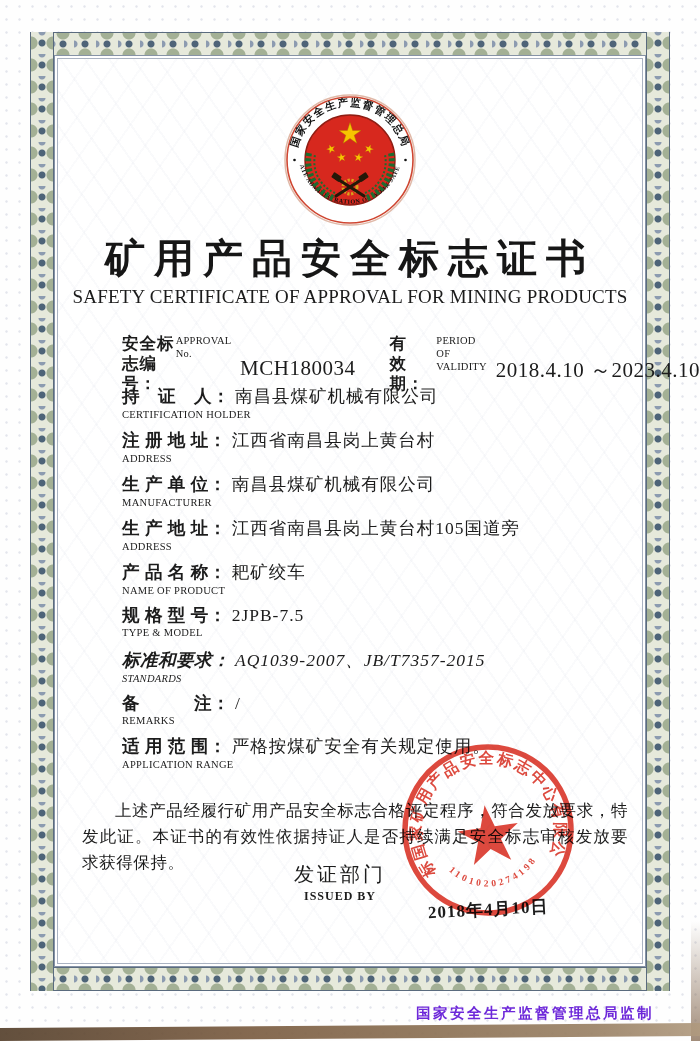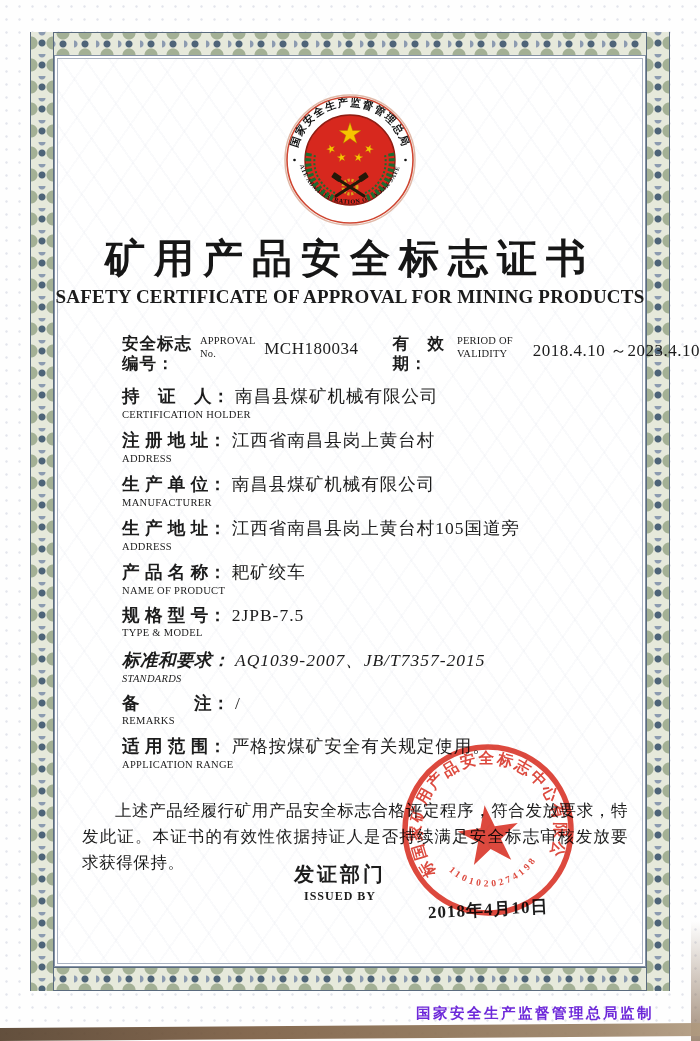--- a/index.html
+++ b/index.html
@@ -57,47 +57,47 @@
     background:linear-gradient(to top,#7a5c41,rgba(160,140,115,0));opacity:.7;
   }
 
   .emblem{position:absolute;left:283px;top:93px;width:134px;height:134px;}
   .title-cn{
     position:absolute;top:231px;left:0;width:100%;text-align:center;
     font-size:40px;font-weight:bold;letter-spacing:9px;margin-right:-9px;color:#161616;
   }
   .title-en{
     position:absolute;top:286px;left:0;width:100%;text-align:center;
-    font-size:19px;font-weight:bold;letter-spacing:.2px;color:#1b1b1b;
+    font-size:19px;font-weight:normal;letter-spacing:.2px;color:#1b1b1b;
   }
 
   .hdr{position:absolute;top:334px;left:122px;display:flex;align-items:flex-start;}
   .hdr-g{display:flex;}
   .hdr-g2{margin-left:34px;}
   .hdr-lab{display:flex;flex-direction:row;}
   .lab-cn{font-size:16.5px;font-weight:bold;letter-spacing:1px;line-height:20px;}
   .lab-en{font-size:10.5px;letter-spacing:.2px;line-height:13px;font-family:"Liberation Serif",serif;}
-  .hdr-val{font-size:17px;margin-left:9px;margin-top:5px;letter-spacing:.5px;white-space:nowrap;}
+  .hdr-val{font-size:21px;margin-left:9px;margin-top:22px;letter-spacing:.5px;white-space:nowrap;}
 
   .fields{position:absolute;top:384px;left:122px;right:50px;}
   .f-row{margin-bottom:7px;}
   .f-row:nth-child(7){margin-top:9px;font-style:italic;}
   .f-row:nth-child(9){margin-top:4px;}
   .f-line{display:flex;align-items:baseline;}
   .f-label{font-size:17.5px;font-weight:bold;letter-spacing:.5px;line-height:22px;white-space:pre;}
   .f-value{font-size:17.5px;margin-left:5px;letter-spacing:1px;white-space:nowrap;}
   .f-en{font-size:10.5px;line-height:13px;letter-spacing:.3px;}
 
   .statement{
     position:absolute;top:798px;left:82px;right:72px;
     font-size:16.5px;line-height:26px;letter-spacing:.6px;
     text-indent:2em;text-align:justify;z-index:2;
   }
   .issuer{position:absolute;top:861px;left:276px;width:128px;text-align:center;z-index:2;}
-  .issuer-cn{font-size:20px;font-weight:bold;letter-spacing:3px;}
+  .issuer-cn{font-size:20px;font-weight:normal;letter-spacing:3px;}
   .issuer-en{font-size:12px;font-weight:bold;letter-spacing:1px;margin-top:1px;}
 
   .stamp{position:absolute;left:398px;top:740px;width:180px;height:180px;z-index:4;
          mix-blend-mode:multiply;opacity:.88;}
   .date{
     position:absolute;left:428px;top:898px;z-index:3;
     font-size:17px;font-weight:bold;letter-spacing:1px;transform:rotate(-3deg);
   }
   .bottom-note{
     position:absolute;top:1004px;right:46px;

